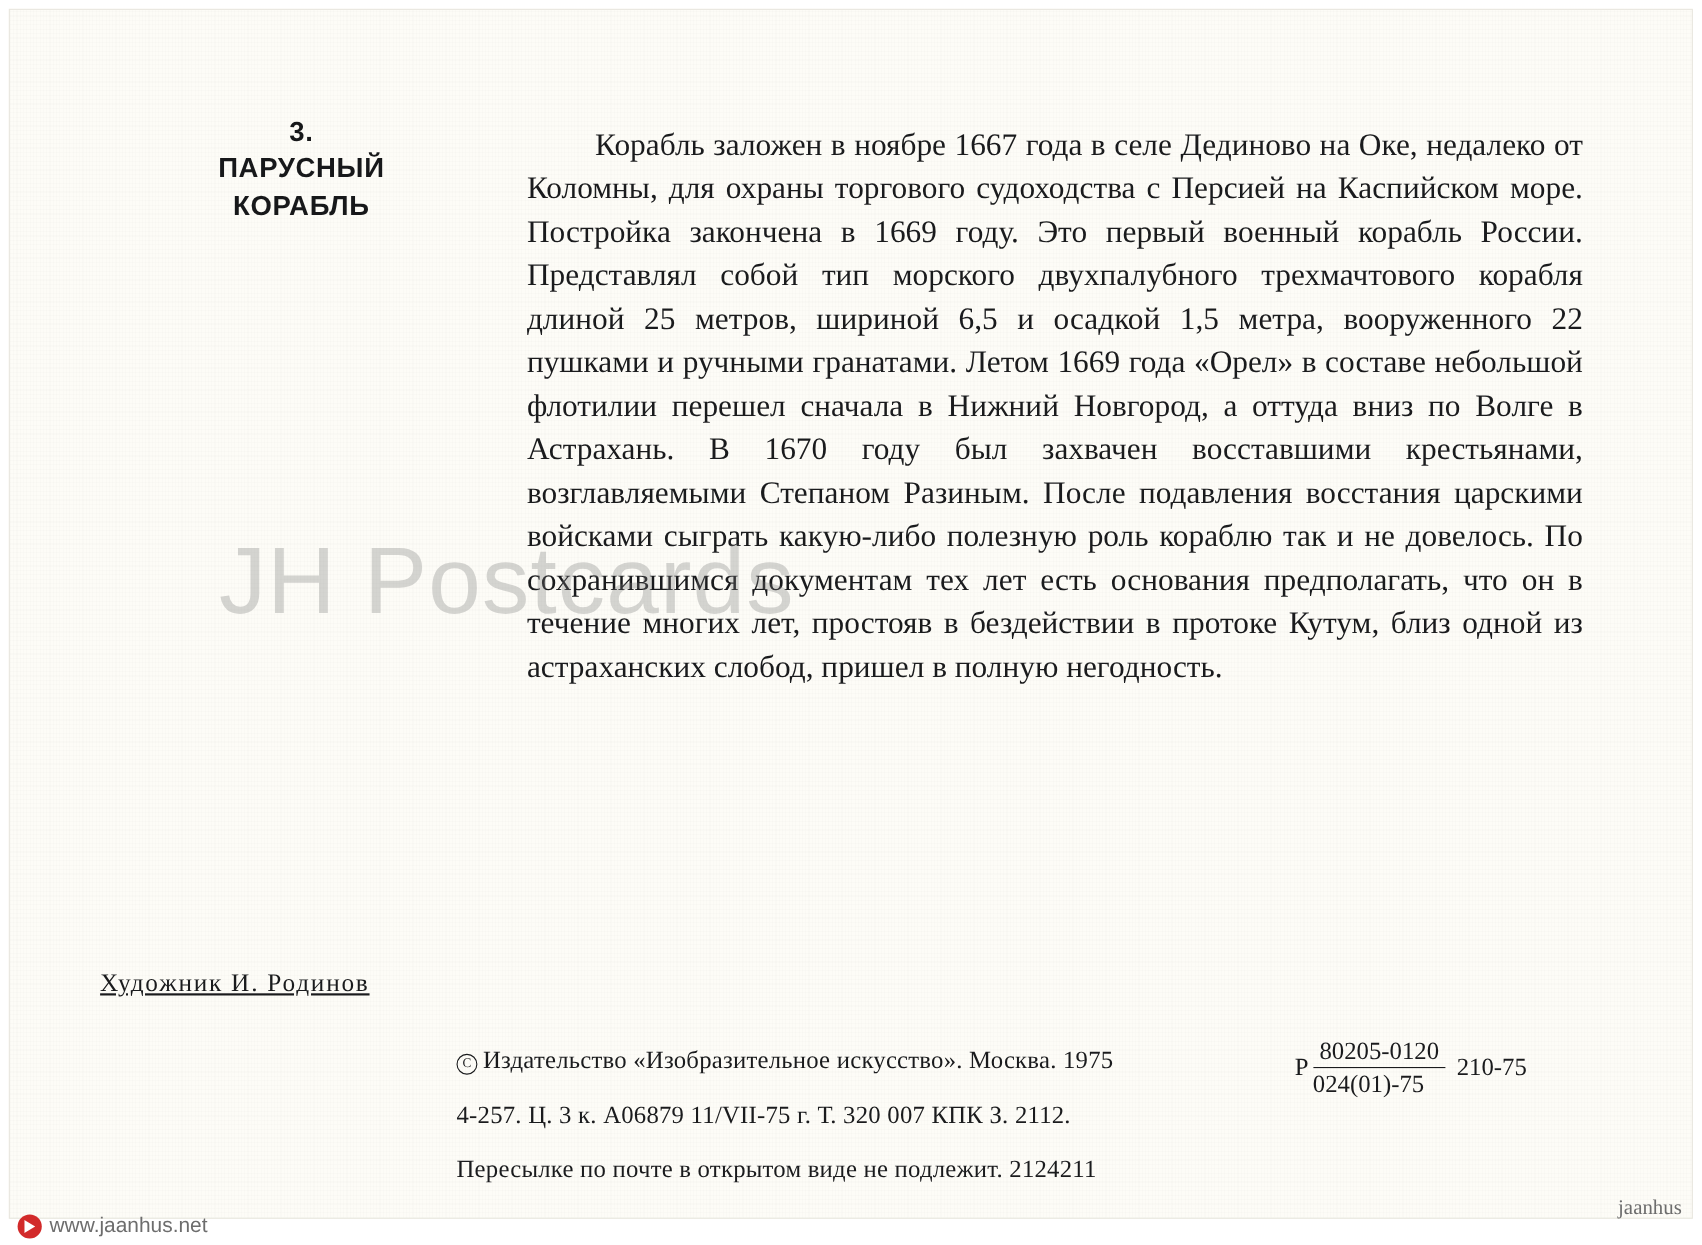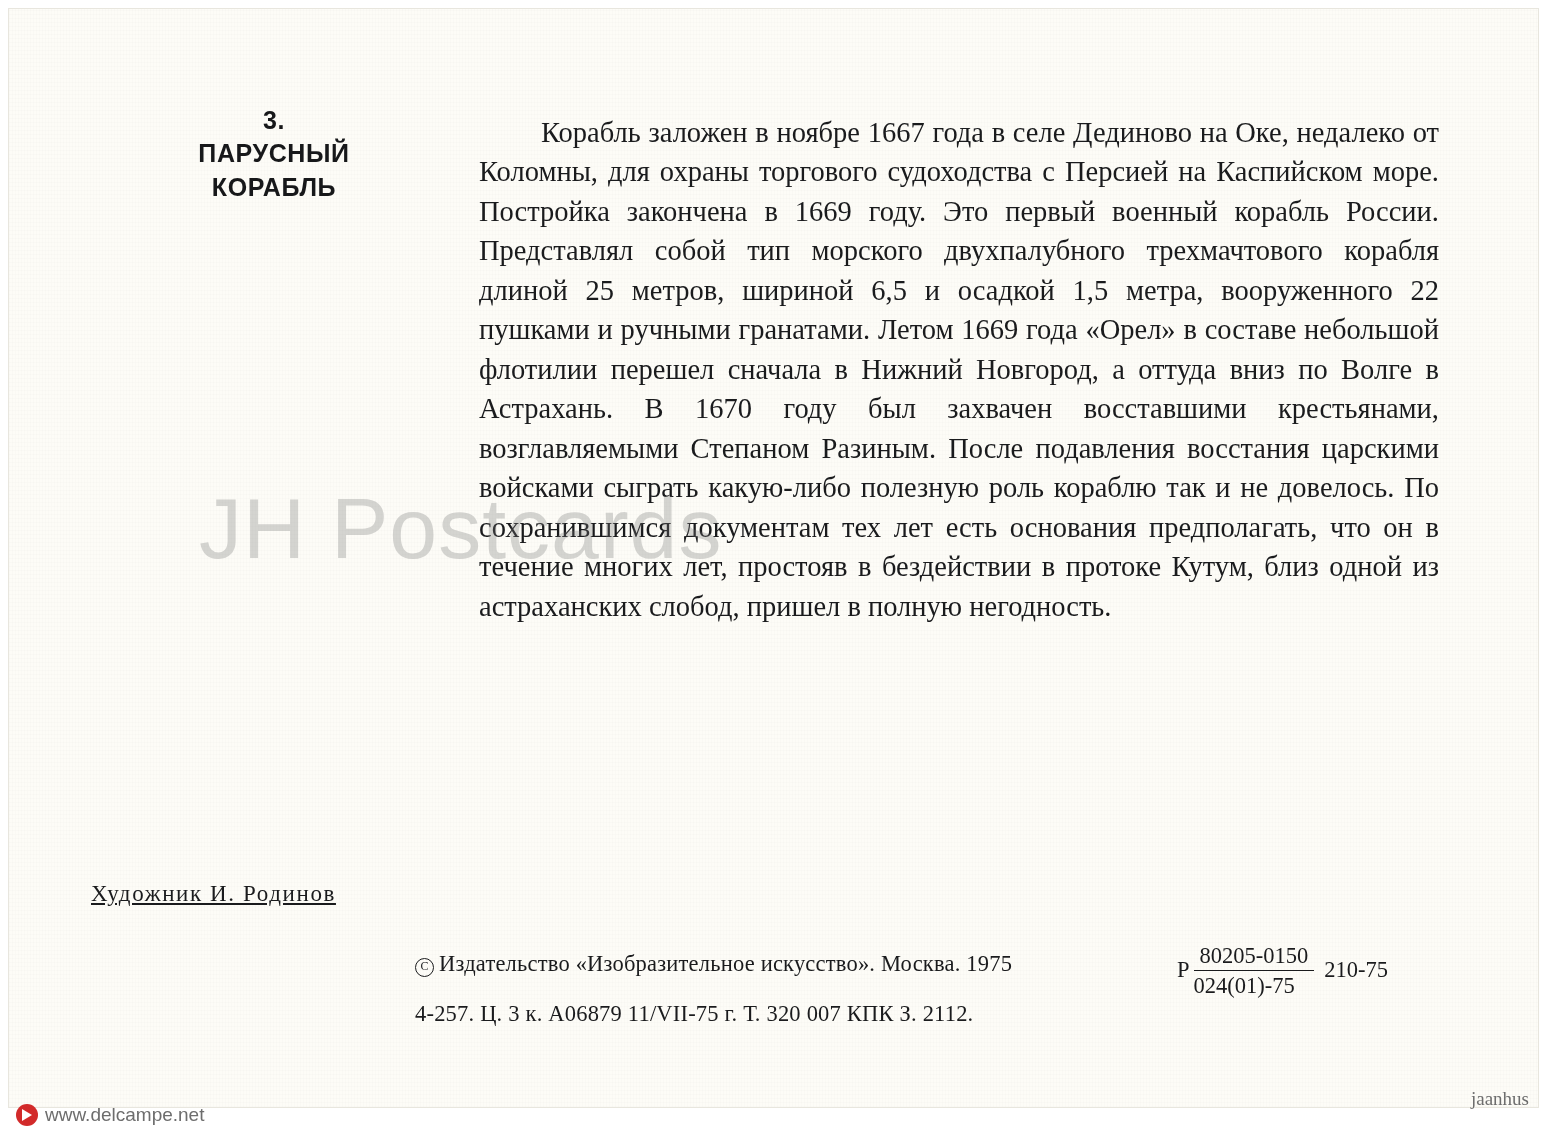--- a/index.html
+++ b/index.html
@@ -236,31 +236,32 @@
     <span class="line">КОРАБЛЬ</span>
   </div>
 
   <div id="description">Корабль заложен в ноябре 1667 года в селе Дединово на Оке, недалеко от Коломны, для охраны торгового судоходства с Персией на Каспийском море. Постройка закончена в 1669 году. Это первый военный корабль России. Представлял собой тип морского двухпалубного трехмачтового корабля длиной 25 метров, шириной 6,5 и осадкой 1,5 метра, вооруженного 22 пушками и ручными гранатами. Летом 1669 года «Орел» в составе небольшой флотилии перешел сначала в Нижний Новгород, а оттуда вниз по Волге в Астрахань. В 1670 году был захвачен восставшими крестьянами, возглавляемыми Степаном Разиным. После подавления восстания царскими войсками сыграть какую-либо полезную роль кораблю так и не довелось. По сохранившимся документам тех лет есть основания предполагать, что он в течение многих лет, простояв в бездействии в протоке Кутум, близ одной из астраханских слобод, пришел в полную негодность.</div>
 
   <div id="artist">Художник И. Родинов</div>
 
   <div id="imprint">
     <span class="row"><span class="copyright-mark">C</span><span>Издательство «Изобразительное искусство». Москва. 1975</span></span>
     <span class="row">4-257. Ц. 3 к. А06879 11/VII-75 г. Т. 320 007 КПК З. 2112.</span>
+    <span class="row">Пересылке по почте в открытом виде не подлежит. 2124211</span>
   </div>
 
   <div id="code-block">
-    <span class="p-letter">Р</span><span class="fraction"><span class="frac-top">80205-0150</span><span class="frac-bottom">024(01)-75</span></span><span class="suffix">210-75</span>
+    <span class="p-letter">Р</span><span class="fraction"><span class="frac-top">80205-0120</span><span class="frac-bottom">024(01)-75</span></span><span class="suffix">210-75</span>
   </div>
 
   <div id="watermark">
     <div id="watermark-text">JH Postcards</div>
   </div>
 
 </div>
 
 <div id="bottom-bar">
   <div id="delcampe">
     <span id="delcampe-logo"></span>
-    <span>www.delcampe.net</span>
+    <span>www.jaanhus.net</span>
   </div>
   <div id="jaanhus">jaanhus</div>
 </div>
 
 </body></html>

